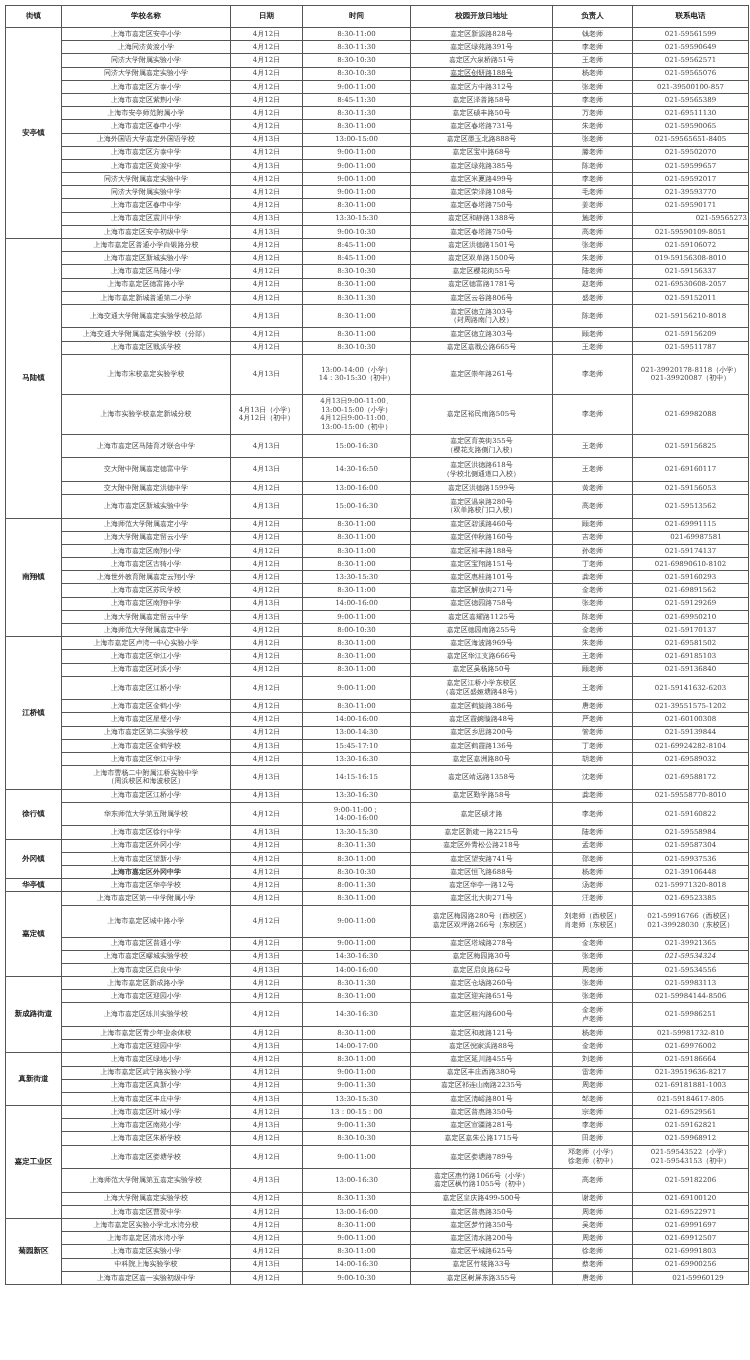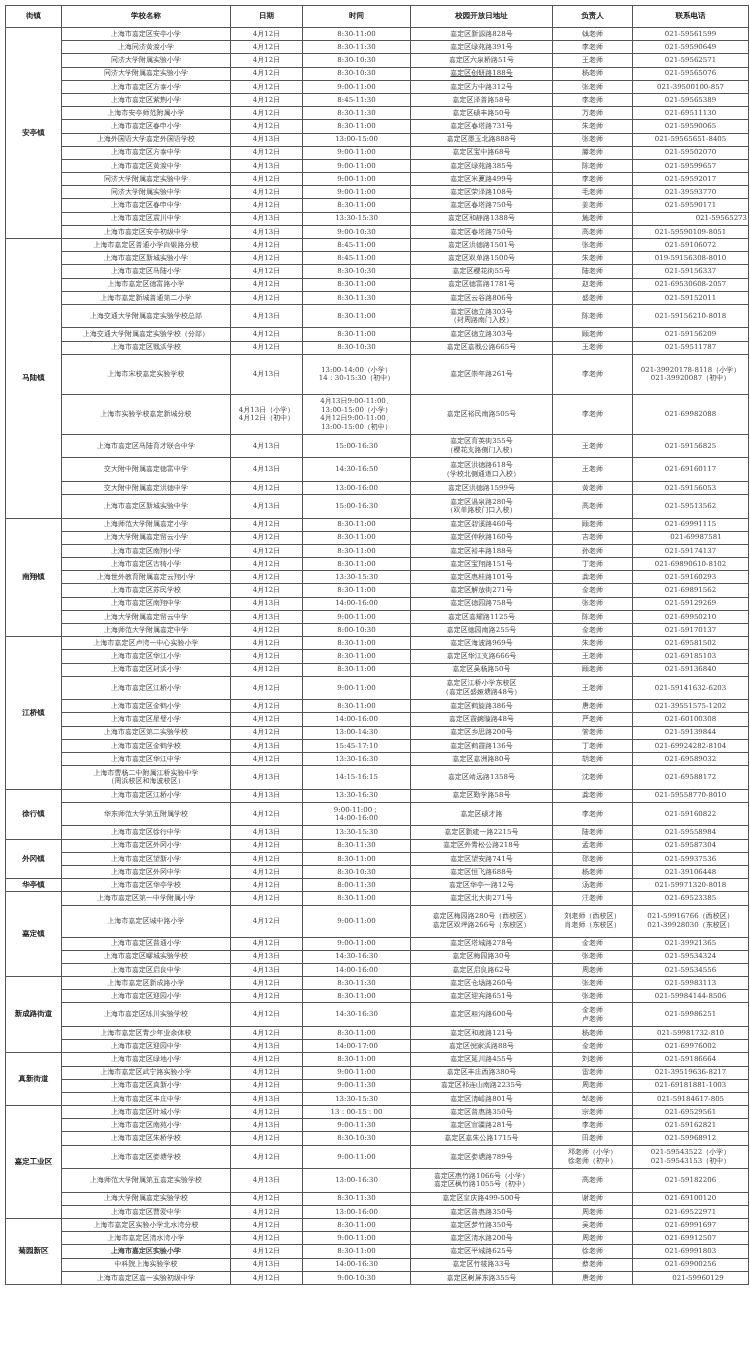--- a/index.html
+++ b/index.html
@@ -486,21 +486,21 @@
         </tr>
         <tr class="r1">
           <td style="white-space: pre-line;">上海市嘉定区望新小学</td>
           <td style="white-space: pre-line;">4月12日</td>
           <td style="white-space: pre-line;">8:30-11:00</td>
           <td style="white-space: pre-line;">嘉定区望安路741号</td>
           <td style="white-space: pre-line;">邵老师</td>
           <td style="white-space: pre-line;">021-59937536</td>
         </tr>
         <tr class="r1">
-          <td style="white-space: pre-line;">上海市嘉定区外冈中学</td>
+          <td style="white-space: pre-line; font-weight: bold;">上海市嘉定区外冈中学</td>
           <td style="white-space: pre-line;">4月12日</td>
           <td style="white-space: pre-line;">8:30-10:30</td>
           <td style="white-space: pre-line;">嘉定区恒飞路688号</td>
           <td style="white-space: pre-line;">杨老师</td>
           <td style="white-space: pre-line;">021-39106448</td>
         </tr>
         <tr class="r1">
           <td class="town" rowspan="1">华亭镇</td>
           <td style="white-space: pre-line;">上海市嘉定区华亭学校</td>
           <td style="white-space: pre-line;">4月12日</td>
@@ -536,21 +536,21 @@
           <td style="white-space: pre-line;">嘉定区塔城路278号</td>
           <td style="white-space: pre-line;">金老师</td>
           <td style="white-space: pre-line;">021-39921365</td>
         </tr>
         <tr class="r1">
           <td style="white-space: pre-line;">上海市嘉定区疁城实验学校</td>
           <td style="white-space: pre-line;">4月13日</td>
           <td style="white-space: pre-line;">14:30-16:30</td>
           <td style="white-space: pre-line;">嘉定区梅园路30号</td>
           <td style="white-space: pre-line;">张老师</td>
-          <td style="white-space: pre-line;">021-59534324</td>
+          <td style="white-space: pre-line; font-style: italic;">021-59534324</td>
         </tr>
         <tr class="r1">
           <td style="white-space: pre-line;">上海市嘉定区启良中学</td>
           <td style="white-space: pre-line;">4月13日</td>
           <td style="white-space: pre-line;">14:00-16:00</td>
           <td style="white-space: pre-line;">嘉定区启良路62号</td>
           <td style="white-space: pre-line;">周老师</td>
           <td style="white-space: pre-line;">021-59534556</td>
         </tr>
         <tr class="r1">
@@ -699,21 +699,21 @@
         </tr>
         <tr class="r1">
           <td style="white-space: pre-line;">上海市嘉定区清水湾小学</td>
           <td style="white-space: pre-line;">4月12日</td>
           <td style="white-space: pre-line;">9:00-11:00</td>
           <td style="white-space: pre-line;">嘉定区清水路200号</td>
           <td style="white-space: pre-line;">周老师</td>
           <td style="white-space: pre-line;">021-69912507</td>
         </tr>
         <tr class="r1">
-          <td style="white-space: pre-line; font-weight: bold;">上海市嘉定区实验小学</td>
+          <td style="white-space: pre-line;">上海市嘉定区实验小学</td>
           <td style="white-space: pre-line;">4月12日</td>
           <td style="white-space: pre-line;">8:30-11:00</td>
           <td style="white-space: pre-line;">嘉定区平城路625号</td>
           <td style="white-space: pre-line;">徐老师</td>
           <td style="white-space: pre-line;">021-69991803</td>
         </tr>
         <tr class="r1">
           <td style="white-space: pre-line;">中科院上海实验学校</td>
           <td style="white-space: pre-line;">4月13日</td>
           <td style="white-space: pre-line;">14:00-16:30</td>

